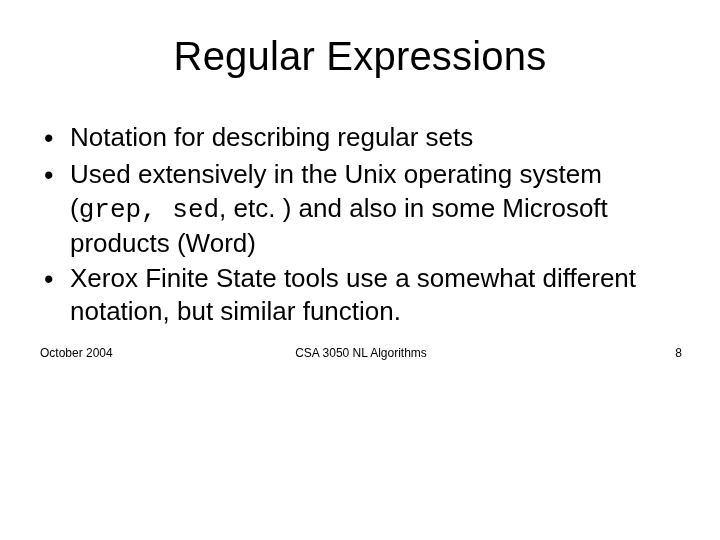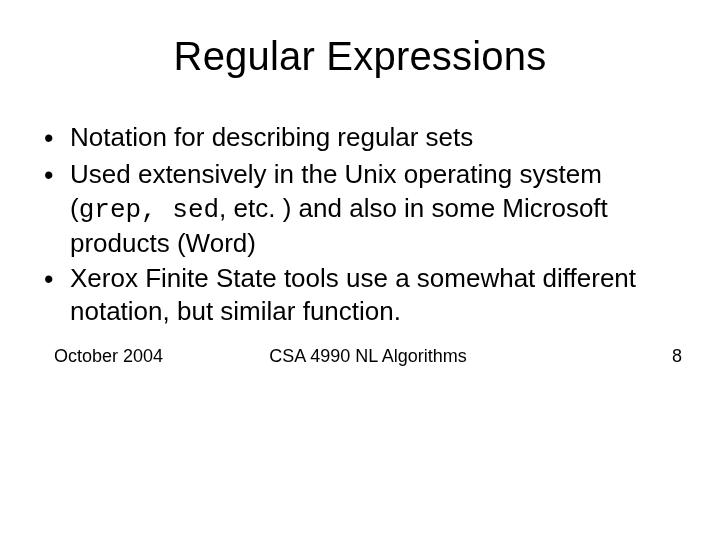--- a/index.html
+++ b/index.html
@@ -3,21 +3,21 @@
 <meta charset="utf-8">
 <style>
   * { margin: 0; padding: 0; box-sizing: border-box; }
   html, body { width: 720px; height: 540px; background: #fff; font-family: Arial, Helvetica, sans-serif; color: #000; }
   .slide { width: 720px; height: 392px; position: relative; padding: 28px 38px 0 38px; }
   .title { font-size: 40px; text-align: center; margin-top: 6px; margin-bottom: 42px; font-weight: 400; letter-spacing: 0.2px; }
   .bullets { list-style: none; padding-left: 4px; }
   .bullets li { font-size: 26px; line-height: 1.28; margin-bottom: 2px; padding-left: 28px; position: relative; }
   .bullets li::before { content: "•"; position: absolute; left: 2px; top: 0; font-size: 27px; }
   .mono { font-family: "Courier New", Courier, monospace; margin-top: 8px; }
-  .footer { position: absolute; bottom: 26px; left: 16px; right: 0; height: 20px; font-size: 18px; }
+  .footer { position: absolute; bottom: 26px; left: 2px; right: 0; height: 20px; font-size: 12px; }
   .footer-left { position: absolute; left: 38px; }
   .footer-center { position: absolute; left: 0; right: 0; text-align: center; }
   .footer-right { position: absolute; right: 38px; }
 </style>
 </head>
 <body>
 
 <div class="slide">
   <h1 class="title">Regular Expressions</h1>
   <ul class="bullets">
@@ -26,16 +26,16 @@
     </li>
     <li>
       <span>Used extensively in the Unix operating system (</span><span class="mono">grep, sed</span><span>, etc. ) and also in some Microsoft products (Word)</span>
     </li>
     <li>
       <span>Xerox Finite State tools use a somewhat different notation, but similar function.</span><span class="mono"></span><span></span>
     </li>
   </ul>
   <div class="footer">
     <div class="footer-left">October 2004</div>
-    <div class="footer-center">CSA 4990 NL Algorithms</div>
+    <div class="footer-center">CSA 3050 NL Algorithms</div>
     <div class="footer-right">8</div>
   </div>
 </div>
 
 </body></html>

